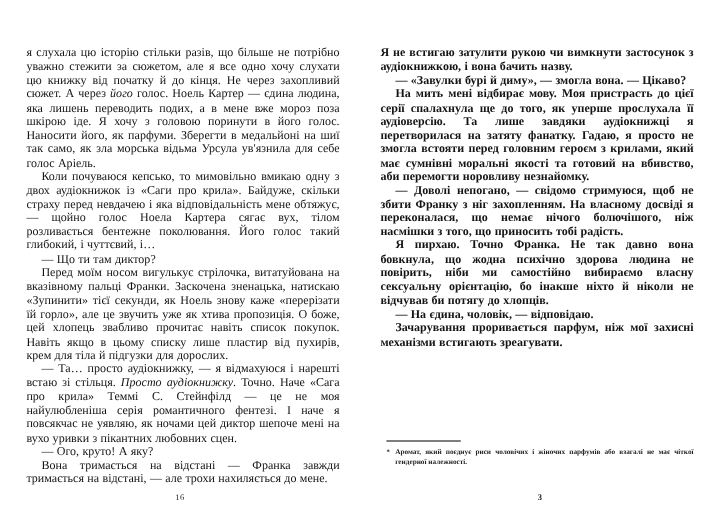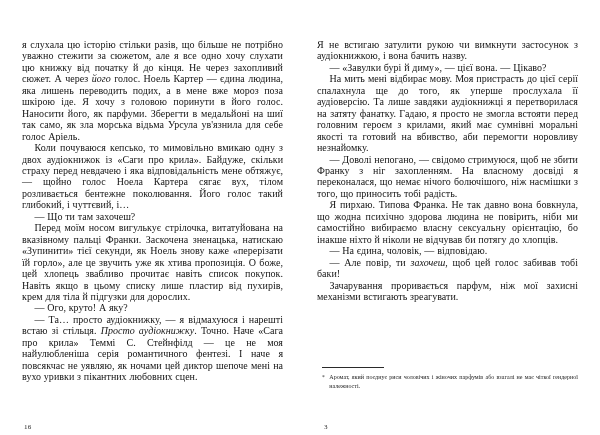--- a/index.html
+++ b/index.html
@@ -26,20 +26,21 @@
     height: 435px;
     box-sizing: border-box;
     position: relative;
     background: #ffffff;
   }
   .page-left {
     padding: 22px 17px 0 22px;
   }
   .page-right {
     padding: 22px 22px 0 17px;
+    font-weight: bold;
   }
   .textblock {
     font-size: 10px;
     line-height: 11.45px;
     text-align: justify;
     text-justify: inter-word;
     letter-spacing: 0.02px;
     word-spacing: 0.25px;
     color: #141414;
     margin-top: 17px;
@@ -81,55 +82,55 @@
     flex: 0 0 auto;
     font-size: 5.6px;
     line-height: 9.1px;
   }
   .footnote-text {
     flex: 1 1 auto;
     text-align: justify;
   }
   .folio {
     position: absolute;
-    bottom: 4px;
+    bottom: 16px;
     left: 0;
     right: 0;
+    text-align: center;
     font-size: 7.1px;
     color: #262626;
     letter-spacing: 0.3px;
-    padding-left: 24px;
   }
 </style>
 </head>
 <body>
 
 <div class="spread">
 
   <div class="page page-left">
     <div class="textblock" id="left-body">
         <p class="noindent">я слухала цю історію стільки разів, що більше не потріб­но уважно стежити за сюжетом, але я все одно хочу слухати цю книжку від початку й до кінця. Не через захопливий сюжет. А через <em>його</em> голос. Ноель Картер — єдина людина, яка лишень переводить подих, а в мене вже мороз поза шкірою іде. Я хочу з головою поринути в його голос. Наносити його, як парфуми. Зберегти в медальйоні на шиї так само, як зла морська відьма Урсула ув'язнила для себе голос Аріель.</p>
         <p>Коли почуваюся кепсько, то мимовільно вмикаю одну з двох аудіокнижок із «Саги про крила». Байдуже, скільки страху перед невдачею і яка відповідальність мене обтяжує, — щойно голос Ноела Картера сягає вух, тілом розливається бентежне поколювання. Його голос такий глибокий, і чуттєвий, і…</p>
-        <p>— Що ти там захочеш?</p>
+        <p>— Що ти там диктор?</p>
         <p>Перед моїм носом вигулькує стрілочка, витатуйована на вказівному пальці Франки. Заскочена зненацька, натискаю «Зупинити» тієї секунди, як Ноель знову каже «перерізати їй горло», але це звучить уже як хтива пропозиція. О боже, цей хлопець звабливо прочитає навіть список покупок. Навіть якщо в цьому списку лише пластир від пухирів, крем для тіла й підгузки для дорослих.</p>
+        <p>— Та… просто аудіокнижку, — я відмахуюся і нарешті встаю зі стільця. <em>Просто аудіокнижку</em>. Точно. Наче «Сага про крила» Теммі С. Стейнфілд — це не моя найулюбленіша серія романтичного фентезі. І наче я повсякчас не уявляю, як ночами цей диктор шепоче мені на вухо уривки з пікантних любовних сцен.</p>
         <p>— Ого, круто! А яку?</p>
-        <p>— Та… просто аудіокнижку, — я відмахуюся і нарешті встаю зі стільця. <em>Просто аудіокнижку</em>. Точно. Наче «Сага про крила» Теммі С. Стейнфілд — це не моя найулюбленіша серія романтичного фентезі. І наче я повсякчас не уявляю, як ночами цей диктор шепоче мені на вухо уривки з пікантних любовних сцен.</p>
+        <p>Вона тримається на відстані — Франка завжди тримається на відстані, — але трохи нахиляється до мене.</p>
       </div>
     <div class="folio">16</div>
   </div>
 
   <div class="page page-right">
     <div class="textblock" id="right-body">
         <p class="noindent">Я не встигаю затулити рукою чи вимкнути застосунок з аудіокнижкою, і вона бачить назву.</p>
-        <p>— «Завулки бурі й диму», — цієї вона. — Цікаво?</p>
+        <p>— «Завулки бурі й диму», — змогла вона. — Цікаво?</p>
         <p>На мить мені відбирає мову. Моя пристрасть до цієї серії спалахнула ще до того, як уперше прослухала її аудіоверсію. Та лише завдяки аудіокнижці я перетворилася на затяту фанатку. Гадаю, я просто не змогла встояти перед головним героєм з крилами, який має сумнівні моральні якості та готовий на вбивство, аби перемогти норовливу незнайомку.</p>
         <p>— Доволі непогано, — свідомо стримуюся, щоб не збити Франку з ніг захопленням. На власному досвіді я переконалася, що немає нічого болючішого, ніж насмішки з того, що приносить тобі радість.</p>
-        <p>Я пирхаю. Типова Франка. Не так давно вона бовкнула, що жодна психічно здорова людина не повірить, ніби ми самостійно вибираємо власну сексуальну орієнтацію, бо інакше ніхто й ніколи не відчував би потягу до хлопців.</p>
+        <p>Я пирхаю. Точно Франка. Не так давно вона бовкнула, що жодна психічно здорова людина не повірить, ніби ми самостійно вибираємо власну сексуальну орієнтацію, бо інакше ніхто й ніколи не відчував би потягу до хлопців.</p>
         <p>— На єдина, чоловік, — відповідаю.</p>
-        <p>— Але повір, ти <em>захочеш</em>, щоб цей голос забивав тобі баки!</p>
         <p>Зачарування проривається парфум, ніж мої захисні механізми встигають зреагувати.</p>
       </div>
     <div class="footnote-wrap">
       <div class="footnote-rule"></div>
       <div class="footnote">
         <span class="footnote-marker">*</span>
         <span class="footnote-text">Аромат, який поєднує риси чоловічих і жіночих парфумів або взагалі не має чіткої гендерної належності.</span>
       </div>
     </div>
     <div class="folio">3</div>

